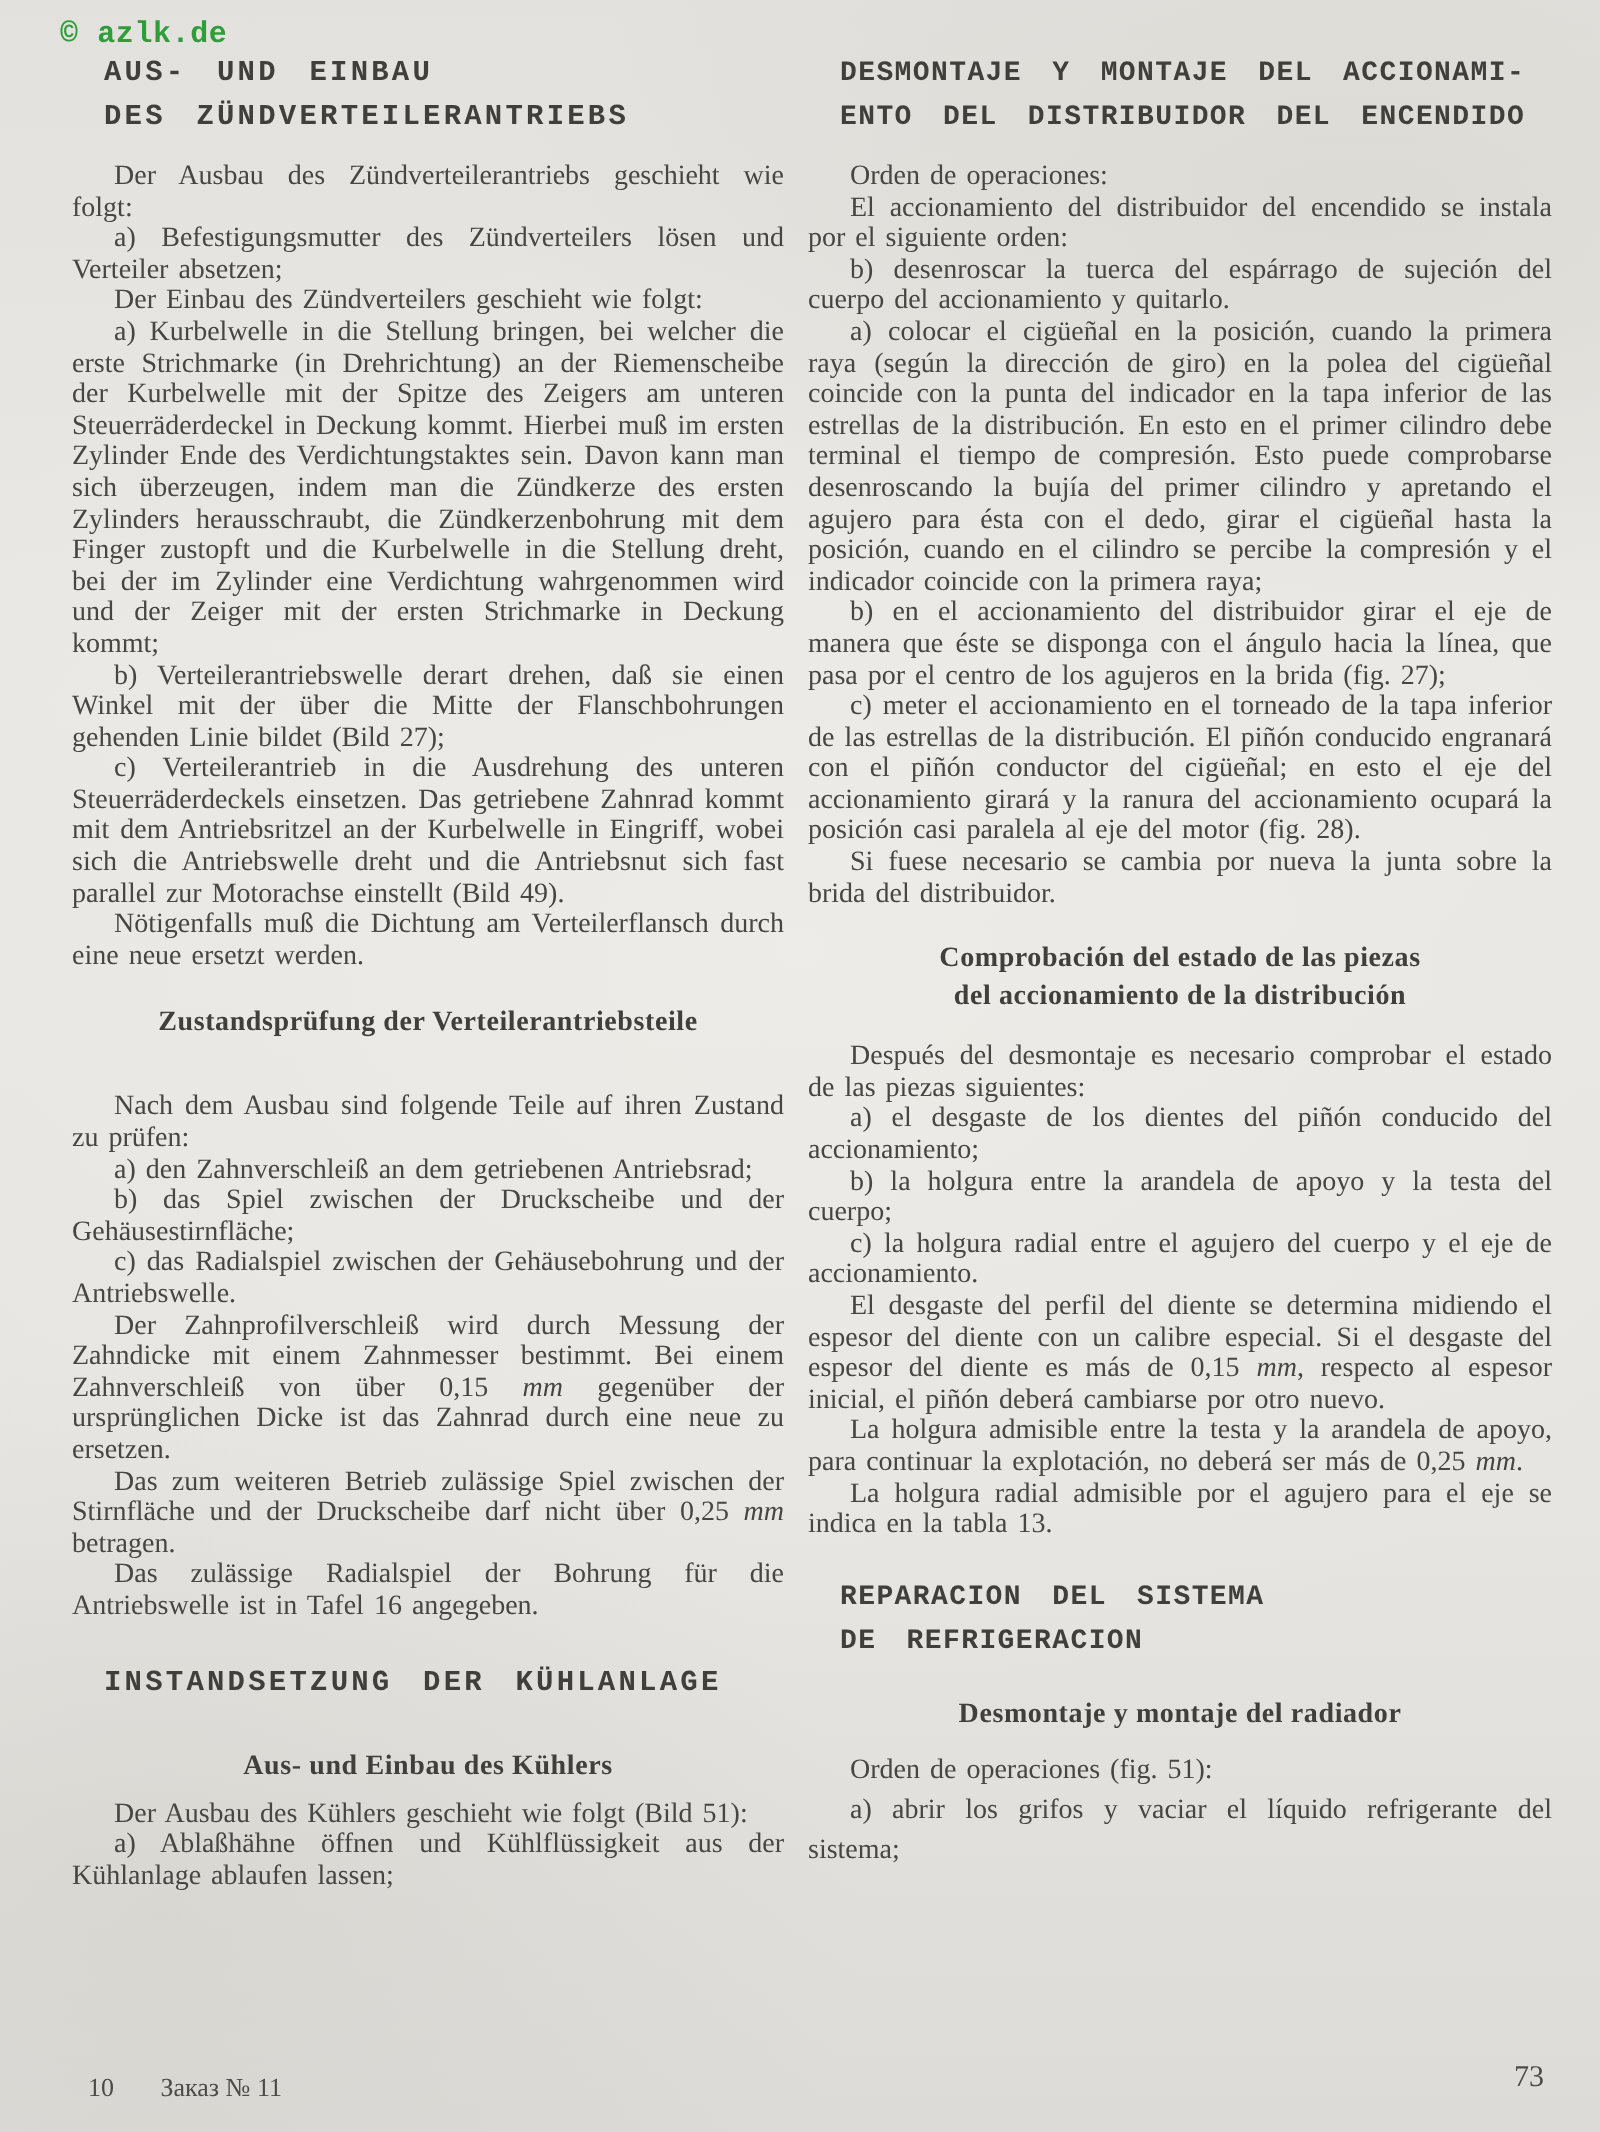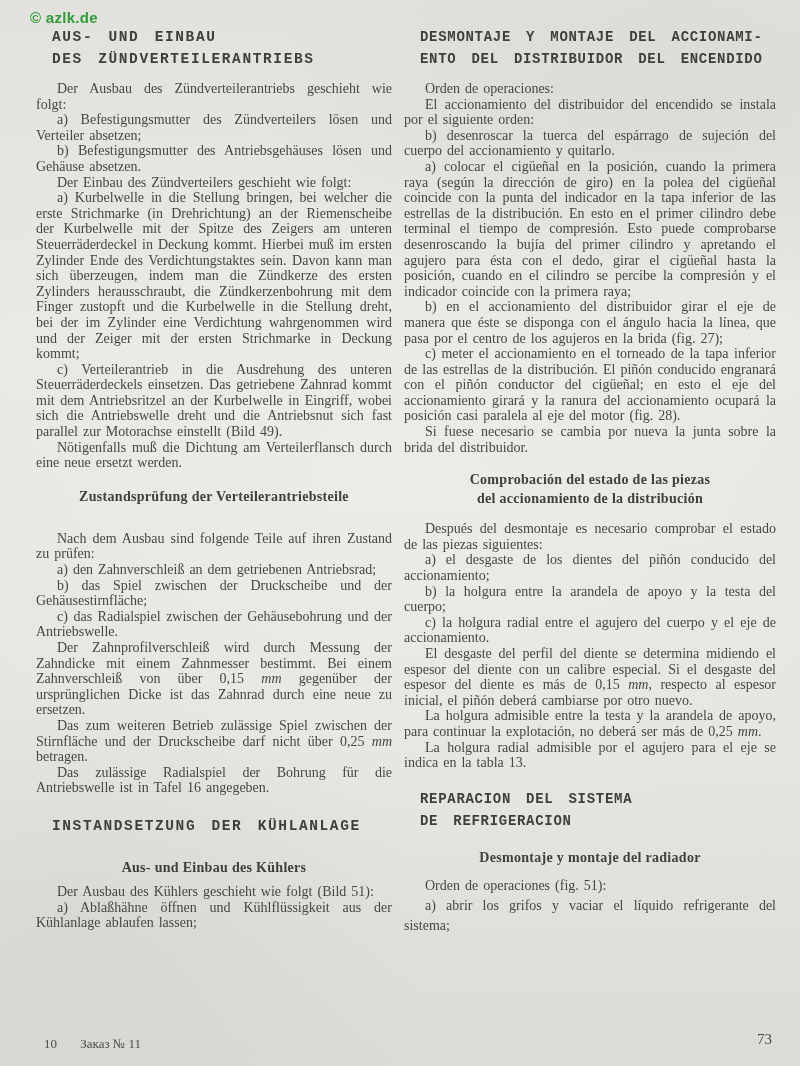--- a/index.html
+++ b/index.html
@@ -12,21 +12,21 @@
       radial-gradient(ellipse 600px 300px at 85% 10%, rgba(210,208,200,.45), rgba(0,0,0,0) 70%),
       radial-gradient(ellipse 500px 400px at 10% 90%, rgba(205,203,196,.4), rgba(0,0,0,0) 70%),
       radial-gradient(ellipse 700px 500px at 50% 45%, rgba(240,239,234,.55), rgba(0,0,0,0) 75%),
       linear-gradient(180deg,#e2e1dd 0%,#e9e8e4 30%,#e6e5e1 70%,#dcdbd7 100%);
     overflow:hidden;
     font-family:"Liberation Serif", serif;
     color:#474643;
   }
   .watermark{
     position:absolute;left:30px;top:9px;
-    font-family:Liberation Sans, sans-serif;
+    font-family:Liberation Mono, monospace;
     font-size:15px;font-weight:600;color:#2f9e3a;
     letter-spacing:.3px;
   }
   .col{position:absolute;top:10px;}
   .col-left{left:36px;width:356px;}
   .col-right{left:404px;width:372px;}
   .h-main{
     margin:16px;padding:0;
     font-size:14.5px;font-weight:bold;color:#403f3b;
     text-align:left;line-height:22px;
@@ -71,23 +71,23 @@
 
   <div class="watermark">© azlk.de</div>
 
   <div class="col col-left">
     <h2 class="h-main gap-after-h1">
       <span class="hline">AUS- UND EINBAU</span><br>
       <span class="hline">DES ZÜNDVERTEILERANTRIEBS</span>
     </h2>
     <p class="body-par">Der Ausbau des Zündverteilerantriebs geschieht wie folgt:</p>
     <p class="body-par">a) Befestigungsmutter des Zündverteilers lösen und Verteiler absetzen;</p>
-    <p class="body-par">b) Befestigungsmutter des Antriebsgehäuses lösen und Gehäuse absetzen.</p>
     <p class="body-par">Der Einbau des Zündverteilers geschieht wie folgt:</p>
     <p class="body-par">a) Kurbelwelle in die Stellung bringen, bei welcher die erste Strichmarke (in Drehrichtung) an der Riemenscheibe der Kurbelwelle mit der Spitze des Zeigers am unteren Steuerräderdeckel in Deckung kommt. Hierbei muß im ersten Zylinder Ende des Verdichtungstaktes sein. Davon kann man sich überzeugen, indem man die Zündkerze des ersten Zylinders herausschraubt, die Zündkerzenbohrung mit dem Finger zustopft und die Kurbelwelle in die Stellung dreht, bei der im Zylinder eine Verdichtung wahrgenommen wird und der Zeiger mit der ersten Strichmarke in Deckung kommt;</p>
+    <p class="body-par">b) Verteilerantriebswelle derart drehen, daß sie einen Winkel mit der über die Mitte der Flanschbohrungen gehenden Linie bildet (Bild 27);</p>
     <p class="body-par">c) Verteilerantrieb in die Ausdrehung des unteren Steuerräderdeckels einsetzen. Das getriebene Zahnrad kommt mit dem Antriebsritzel an der Kurbelwelle in Eingriff, wobei sich die Antriebswelle dreht und die Antriebsnut sich fast parallel zur Motorachse einstellt (Bild 49).</p>
     <p class="body-par">Nötigenfalls muß die Dichtung am Verteilerflansch durch eine neue ersetzt werden.</p>
 
     <h3 class="h-sub mt-sub1-l">Zustandsprüfung der Verteilerantriebsteile</h3>
 
     <p class="body-par">Nach dem Ausbau sind folgende Teile auf ihren Zustand zu prüfen:</p>
     <p class="body-par">a) den Zahnverschleiß an dem getriebenen Antriebsrad;</p>
     <p class="body-par">b) das Spiel zwischen der Druckscheibe und der Gehäusestirnfläche;</p>
     <p class="body-par">c) das Radialspiel zwischen der Gehäusebohrung und der Antriebswelle.</p>
     <p class="body-par">Der Zahnprofilverschleiß wird durch Messung der Zahndicke mit einem Zahnmesser bestimmt. Bei einem Zahnverschleiß von über 0,15 <i>mm</i> gegenüber der ursprünglichen Dicke ist das Zahnrad durch eine neue zu ersetzen.</p>

